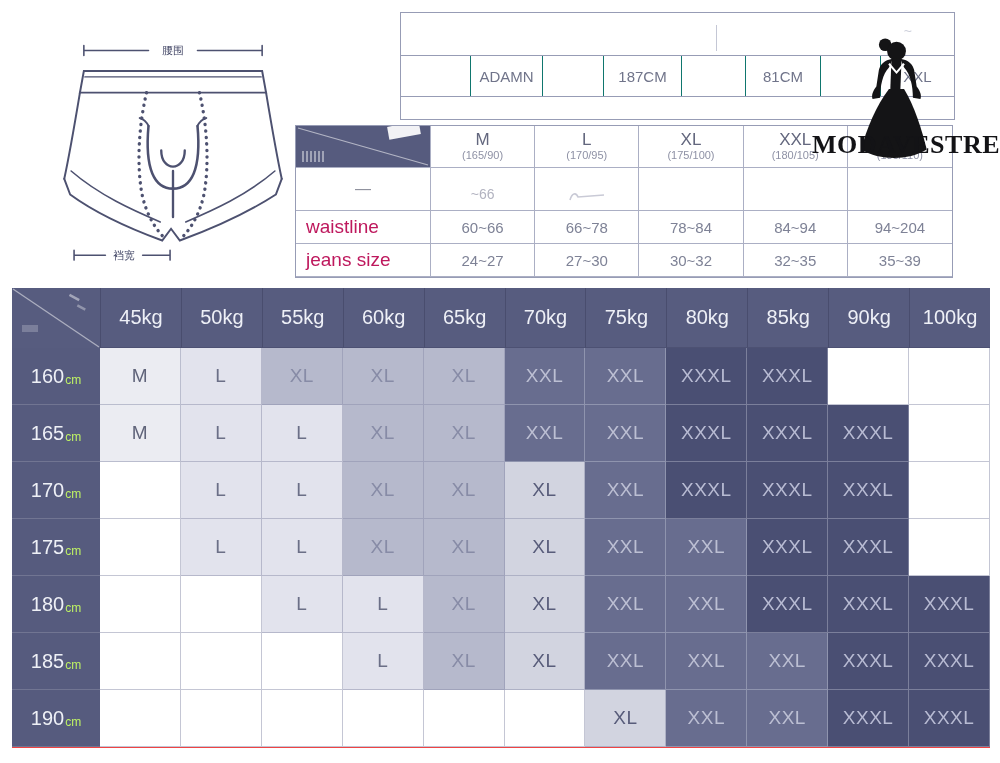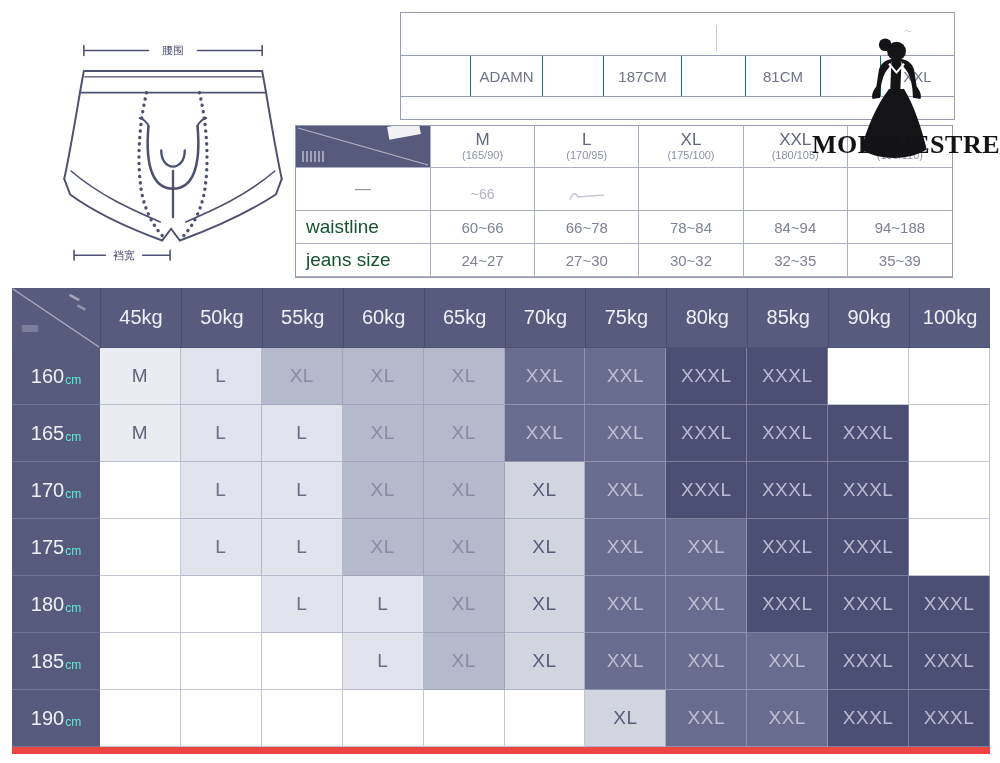--- a/index.html
+++ b/index.html
@@ -27,46 +27,46 @@
         display:flex;align-items:center;justify-content:center;}
   .sp-c.nob{border-right:none;}
   .sp-corner{background:#565b7e;position:relative;overflow:hidden;}
   .sp-blob{position:absolute;right:10px;top:-2px;width:32px;height:13px;
            background:rgba(255,255,255,.92);transform:rotate(-10deg);}
   .sp-glyph{position:absolute;left:6px;bottom:5px;width:22px;height:11px;opacity:.55;
             background:repeating-linear-gradient(90deg,rgba(255,255,255,.8) 0 2px,transparent 2px 4px);}
   .sp-h{flex-direction:column;line-height:1.05;}
   .sp-size{font-size:17px;color:#63677e;}
   .sp-spec{font-size:11px;color:#8e91a5;margin-top:1px;}
-  .sp-lab{justify-content:flex-start;padding-left:10px;font-size:19px;color:#14532d;}
+  .sp-lab{justify-content:flex-start;padding-left:10px;font-size:19px;color:#be185d;}
   .sp-lab.sp-dash{justify-content:center;padding-left:0;font-size:16px;color:#8d8f9c;}
   .sp-v{font-size:15px;color:#7e8296;}
   .sp-v.sp-faint{color:#b2b3c0;align-items:flex-end;padding-bottom:8px;font-size:14px;}
 
   
   #logo-text{position:absolute;left:812px;top:130px;width:184px;text-align:right;z-index:6;
              font-family:"Liberation Serif",serif;font-size:26px;font-weight:600;color:#131316;
              letter-spacing:.5px;}
   #dress{position:absolute;left:851px;top:36px;z-index:6;}
 
   
   #boxer{position:absolute;left:52px;top:26px;}
 
   
   #matrix{position:absolute;left:12px;top:288px;width:978px;display:grid;box-sizing:border-box;
           grid-template-columns:88px repeat(11,1fr);
           grid-template-rows:60px repeat(7,57px);
-          border-bottom:7px solid #ef4444;}
+          border-bottom:1px solid #ef4444;}
   .mx-corner{background:#575c7f;position:relative;}
   .mx-h{background:#575c7f;color:#eef0f7;font-size:20px;display:flex;align-items:center;
         justify-content:center;border-left:1px solid rgba(62,66,97,.55);
         border-bottom:1px solid rgba(62,66,97,.4);box-sizing:border-box;}
   .mx-y{background:#565b7e;color:#eef0f6;display:flex;align-items:center;justify-content:center;
         font-size:20px;border-bottom:1px solid rgba(255,255,255,.16);box-sizing:border-box;}
-  .mx-y .unit{font-size:12px;margin:7px 0 0 1px;color:#5eead4;}
+  .mx-y .unit{font-size:12px;margin:7px 0 0 1px;color:#bef264;}
   .mx-c{display:flex;align-items:center;justify-content:center;font-size:19px;letter-spacing:.5px;
         border-right:1px solid rgba(138,142,170,.5);border-bottom:1px solid rgba(138,142,170,.5);
         box-sizing:border-box;}
   .t0{background:#ffffff;}
   .t1{background:#ebecf2;color:#60647a;}
   .t2{background:#e2e3ed;color:#6b6f87;}
   .t3{background:#d2d4e0;color:#585c7a;}
   .t4{background:#b6b9cc;color:#878ba6;}
   .t5{background:#686d8f;color:#bcbfd3;border-color:rgba(228,230,240,.32);}
   .t6{background:#4a4f73;color:#b8bbd3;border-color:rgba(228,230,240,.32);}
@@ -159,21 +159,21 @@
         </svg>
       </div>
       <div class="sp-c sp-v sp-faint"></div>
       <div class="sp-c sp-v sp-faint"></div>
       <div class="sp-c sp-v sp-faint nob"></div>
       <div class="sp-c sp-lab">waistline</div>
       <div class="sp-c sp-v">60~66</div>
       <div class="sp-c sp-v">66~78</div>
       <div class="sp-c sp-v">78~84</div>
       <div class="sp-c sp-v">84~94</div>
-      <div class="sp-c sp-v nob">94~188</div>
+      <div class="sp-c sp-v nob">94~204</div>
       <div class="sp-c sp-lab">jeans size</div>
       <div class="sp-c sp-v">24~27</div>
       <div class="sp-c sp-v">27~30</div>
       <div class="sp-c sp-v">30~32</div>
       <div class="sp-c sp-v">32~35</div>
       <div class="sp-c sp-v nob">35~39</div>
     </div>
 
   <svg id="dress" width="86" height="126" viewBox="0 0 62 100">
     <g fill="#141416">

